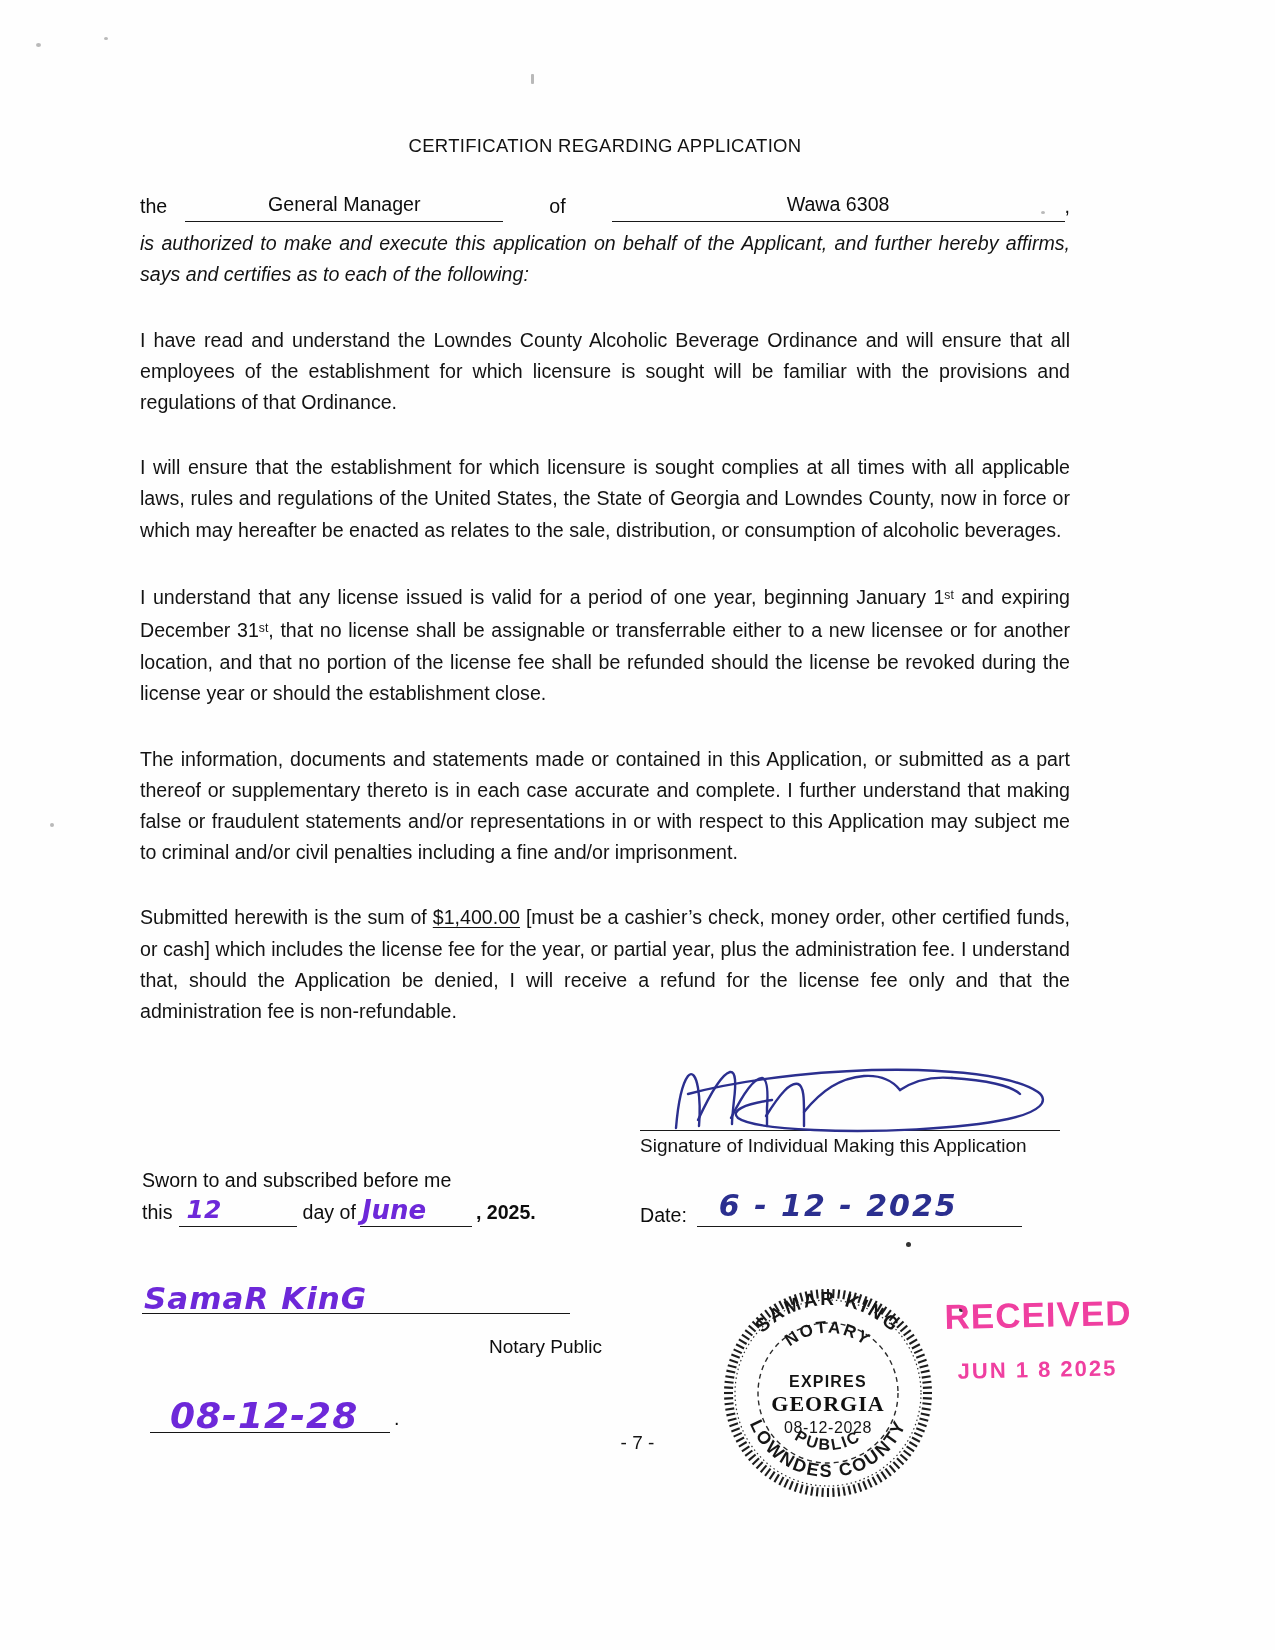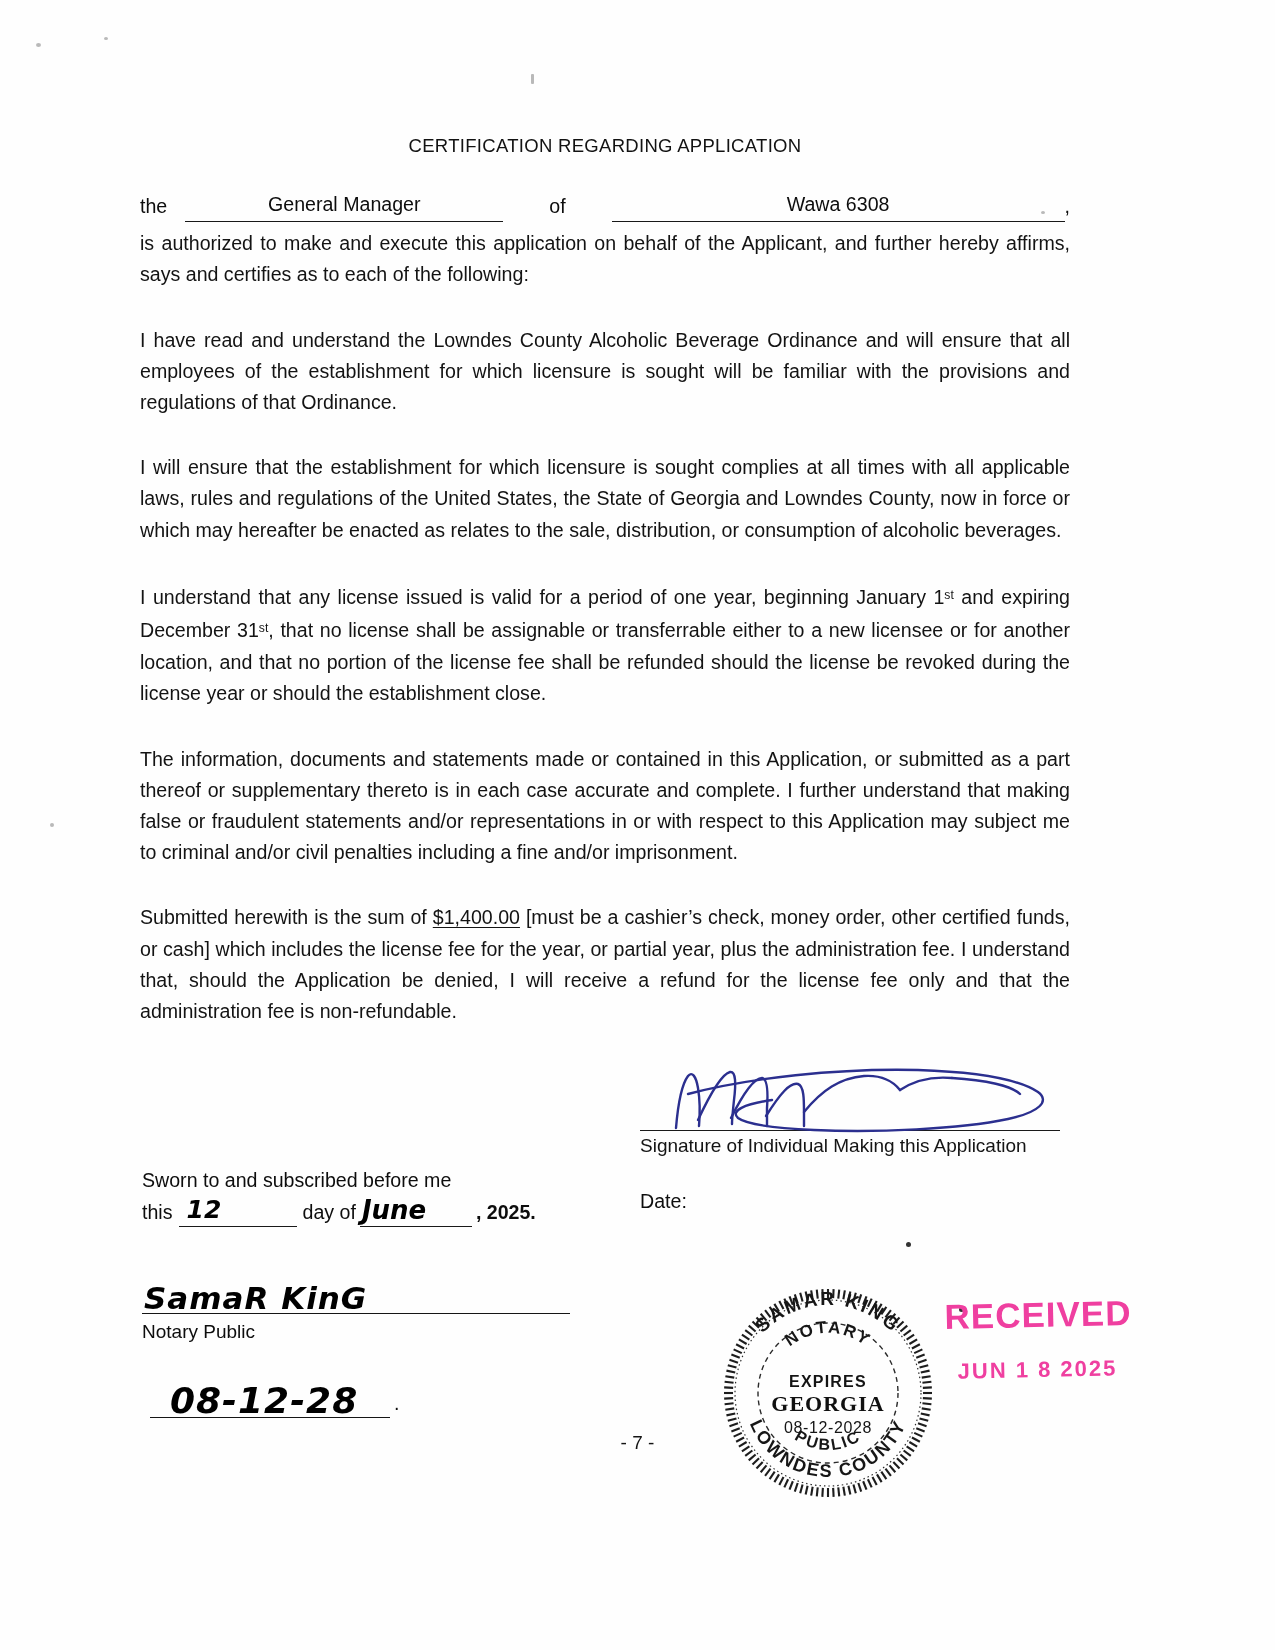--- a/index.html
+++ b/index.html
@@ -86,21 +86,21 @@
   }
   .sig-caption {
     font-size: 19px;
     margin-top: 4px;
     color: #141414;
   }
   .hand {
     font-family: "DejaVu Sans", sans-serif;
     font-style: italic;
     font-weight: bold;
-    color: #000000;
+    color: #6d28d9;
   }
   .hand-blue {
     font-family: "DejaVu Sans", sans-serif;
     font-style: italic;
     font-weight: bold;
     color: #2b2f8f;
   }
   .date-row {
     position: absolute;
     left: 640px;
@@ -158,21 +158,21 @@
     height: 46px;
     position: relative;
   }
   .notary-sig-val {
     position: absolute;
     left: 2px;
     bottom: 0px;
     font-size: 31px;
     letter-spacing: 1px;
   }
-  .notary-caption { font-size: 19px; margin-top: 3px; }
+  .notary-caption { font-size: 19px; margin-top: 18px; text-align: right; }
   .commission {
     margin-top: 40px;
     display: flex;
     align-items: flex-end;
     font-size: 19.6px;
   }
   .comm-blank {
     width: 240px;
     border-bottom: 1.8px solid #151515;
     margin-left: 8px;
@@ -250,21 +250,21 @@
 
 
     <div class="fillrow">
       <span class="gap-word">the</span>
       <span class="blank role">General Manager</span>
       <span style="padding:0 46px;">of</span>
       <span class="blank company">Wawa 6308</span>
       <span>,</span>
     </div>
 
-    <p class="body-par" style="margin-top:6px;">is authorized to make and execute this application on behalf of the Applicant, and further hereby affirms, says and certifies as to each of the following:</p>
+    <p class="body-par" style="margin-top:6px;font-style:italic;">is authorized to make and execute this application on behalf of the Applicant, and further hereby affirms, says and certifies as to each of the following:</p>
 
     <p class="body-par" style="margin-top:34px;">I have read and understand the Lowndes County Alcoholic Beverage Ordinance and will ensure that all employees of the establishment for which licensure is sought will be familiar with the provisions and regulations of that Ordinance.</p>
 
     <p class="body-par" style="margin-top:34px;">I will ensure that the establishment for which licensure is sought complies at all times with all applicable laws, rules and regulations of the United States, the State of Georgia and Lowndes County, now in force or which may hereafter be enacted as relates to the sale, distribution, or consumption of alcoholic beverages.</p>
 
     <p class="body-par" style="margin-top:34px;"><span>I understand that any license issued is valid for a period of one year, beginning January 1</span><sup>st</sup><span> and expiring December 31</span><sup>st</sup><span>, that no license shall be assignable or transferrable either to a new licensee or for another location, and that no portion of the license fee shall be refunded should the license be revoked during the license year or should the establishment close.</span></p>
 
     <p class="body-par" style="margin-top:34px;">The information, documents and statements made or contained in this Application, or submitted as a part thereof or supplementary thereto is in each case accurate and complete.  I further understand that making false or fraudulent statements and/or representations in or with respect to this Application may subject me to criminal and/or civil penalties including a fine and/or imprisonment.</p>
 
     <p class="body-par" style="margin-top:34px;"><span>Submitted herewith is the sum of </span><span class="u-line">$1,400.00</span><span> [must be a cashier’s check, money order, other certified funds, or cash] which includes the license fee for the year, or partial year, plus the administration fee.  I understand that, should the Application be denied, I will receive a refund for the license fee only and that the administration fee is non-refundable.</span></p>
@@ -284,20 +284,23 @@
           <path d="M20 40 C80 24 170 14 250 16 C310 18 352 26 370 38 C382 47 372 58 340 65 C292 75 208 79 146 76 C104 74 78 70 70 64 C62 57 76 50 104 46"></path>
           <path d="M284 24 C318 26 344 32 352 40"></path>
         </g>
       </svg>
     </div>
     <div class="sig-caption">Signature of Individual Making this Application</div>
   </div>
 
   <div class="date-row">
     <span>Date:</span>
+    <span class="date-blank">
+      <span class="date-val hand-blue">6 - 12 - 2025</span>
+    </span>
   </div>
 
   <div class="notary">
     <div>Sworn to and subscribed before me</div>
     <div class="sworn-line2">
       <span>this</span>
       <span class="nb day">
         <span class="nb-val hand">12</span>
       </span>
       <span>day of</span>

